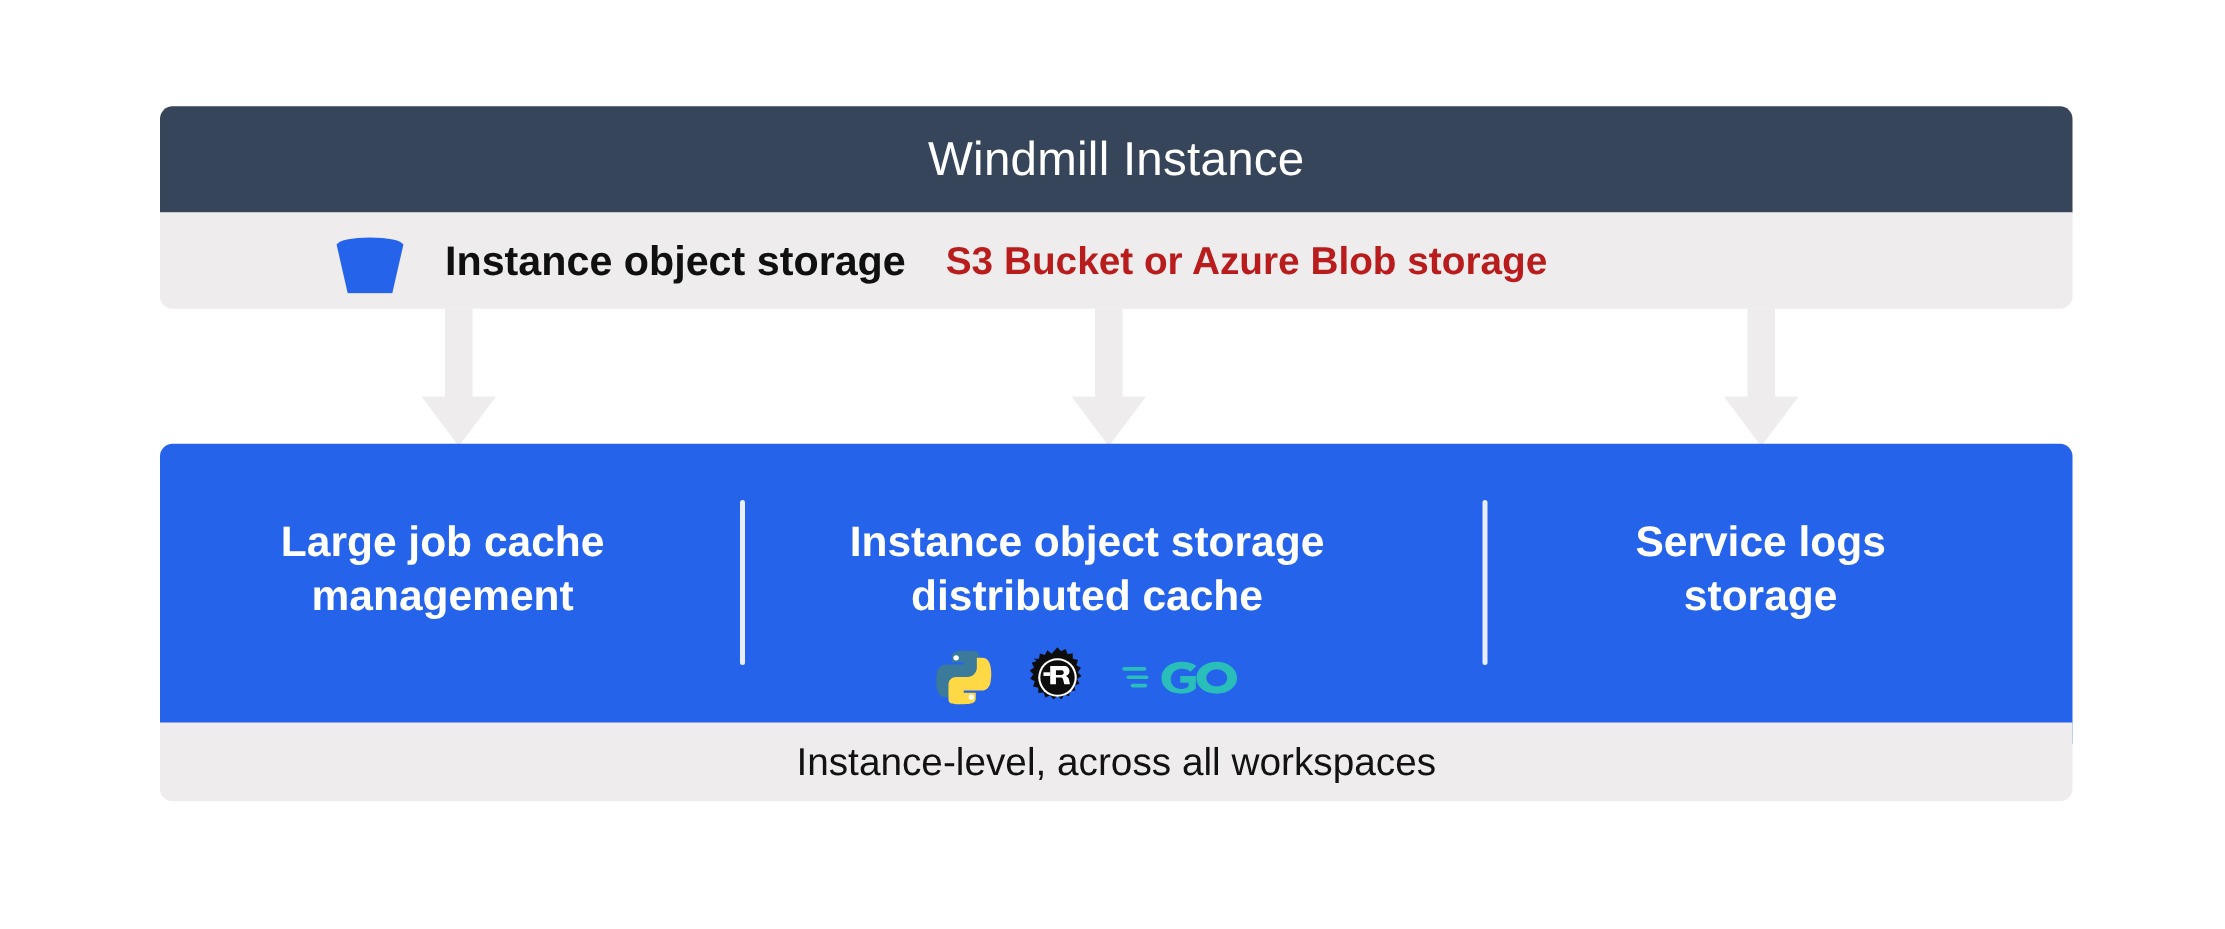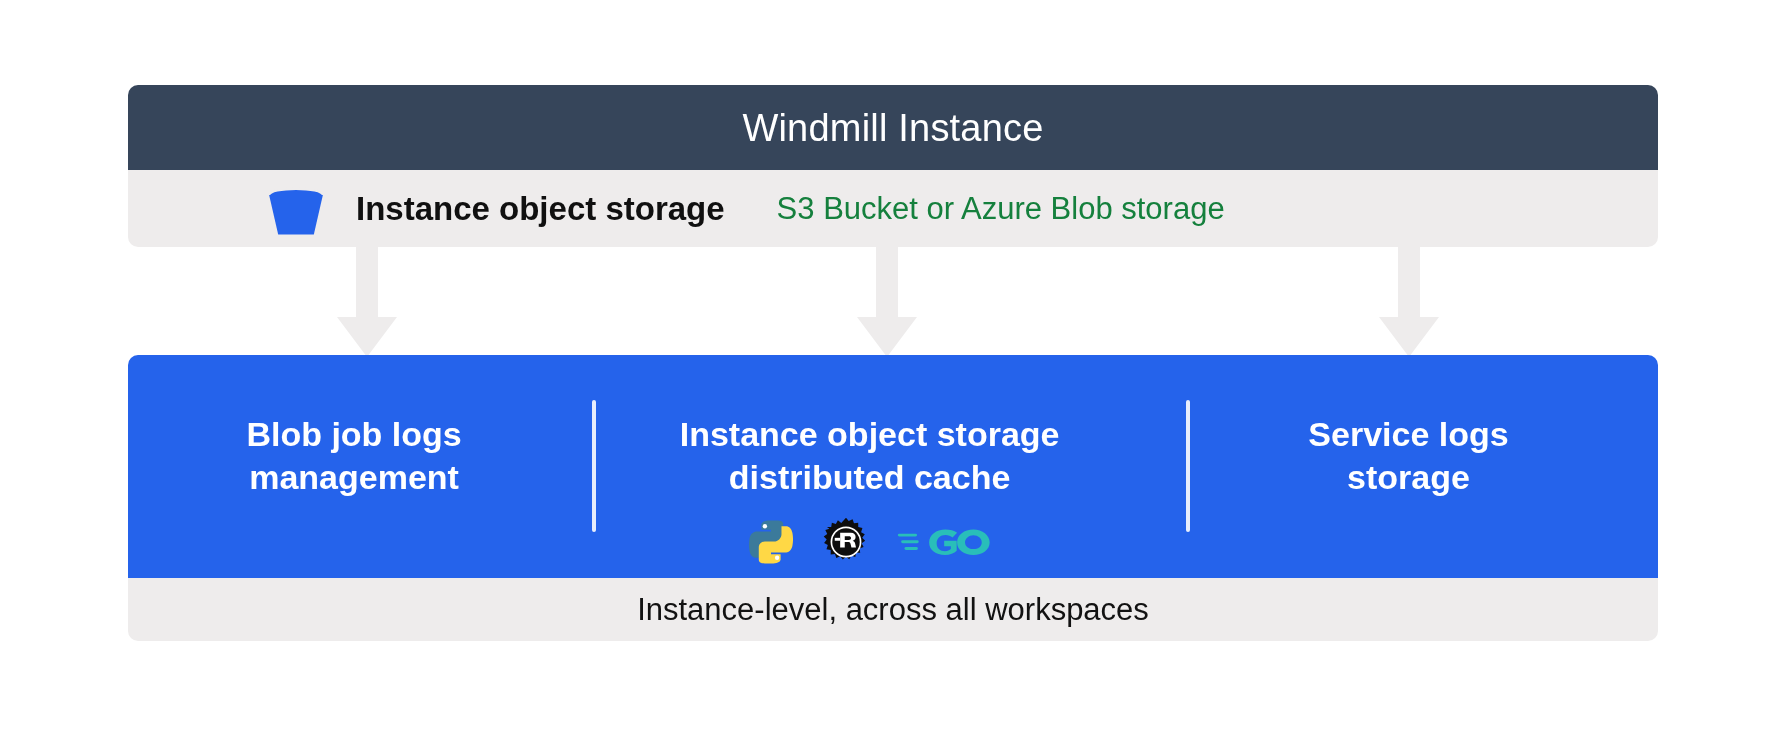--- a/index.html
+++ b/index.html
@@ -80,24 +80,24 @@
   }
   .storage-title {
     margin-left: 30px;
     font-size: 33px;
     font-weight: bold;
     color: #101010;
     line-height: 1;
     white-space: nowrap;
   }
   .storage-sub {
-    margin-left: 52px;
+    margin-left: 32px;
     font-size: 31px;
-    font-weight: normal;
-    color: #15803d;
+    font-weight: bold;
+    color: #b91c1c;
     line-height: 1;
     white-space: nowrap;
   }
 
   
   .arrow {
     position: absolute;
     top: 247px;
     width: 60px;
     height: 110px;
@@ -226,21 +226,21 @@
     <div class="head"></div>
   </div>
   <div class="arrow" id="arrow-3">
     <div class="shaft"></div>
     <div class="head"></div>
   </div>
 
   <div class="blue-panel">
 
     <div class="col" id="col-logs">
-      <div class="col-title">Blob job logs
+      <div class="col-title">Large job cache
 management</div>
     </div>
 
     <div class="col" id="col-cache">
       <div class="col-title">Instance object storage
 distributed cache</div>
 
       <div class="logos">
 
         <svg class="logo-python" viewBox="0 0 110 110">

